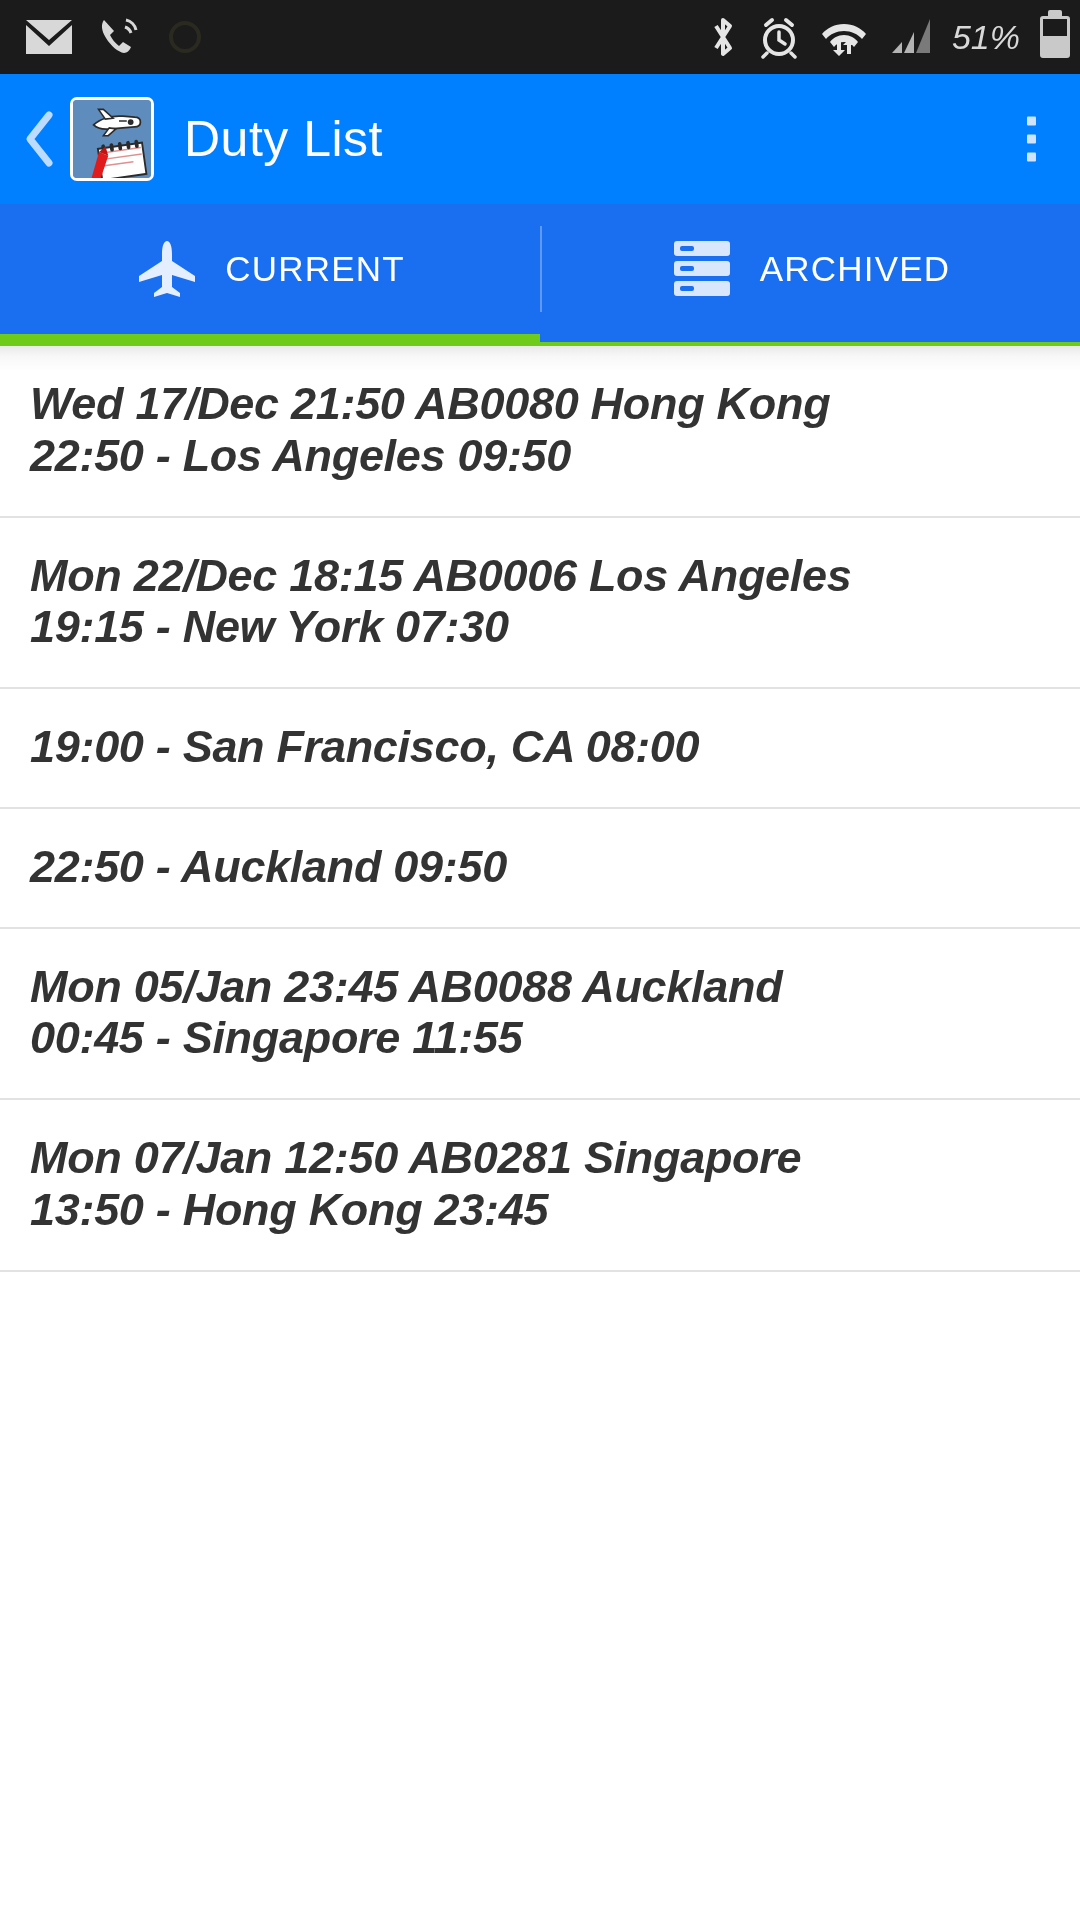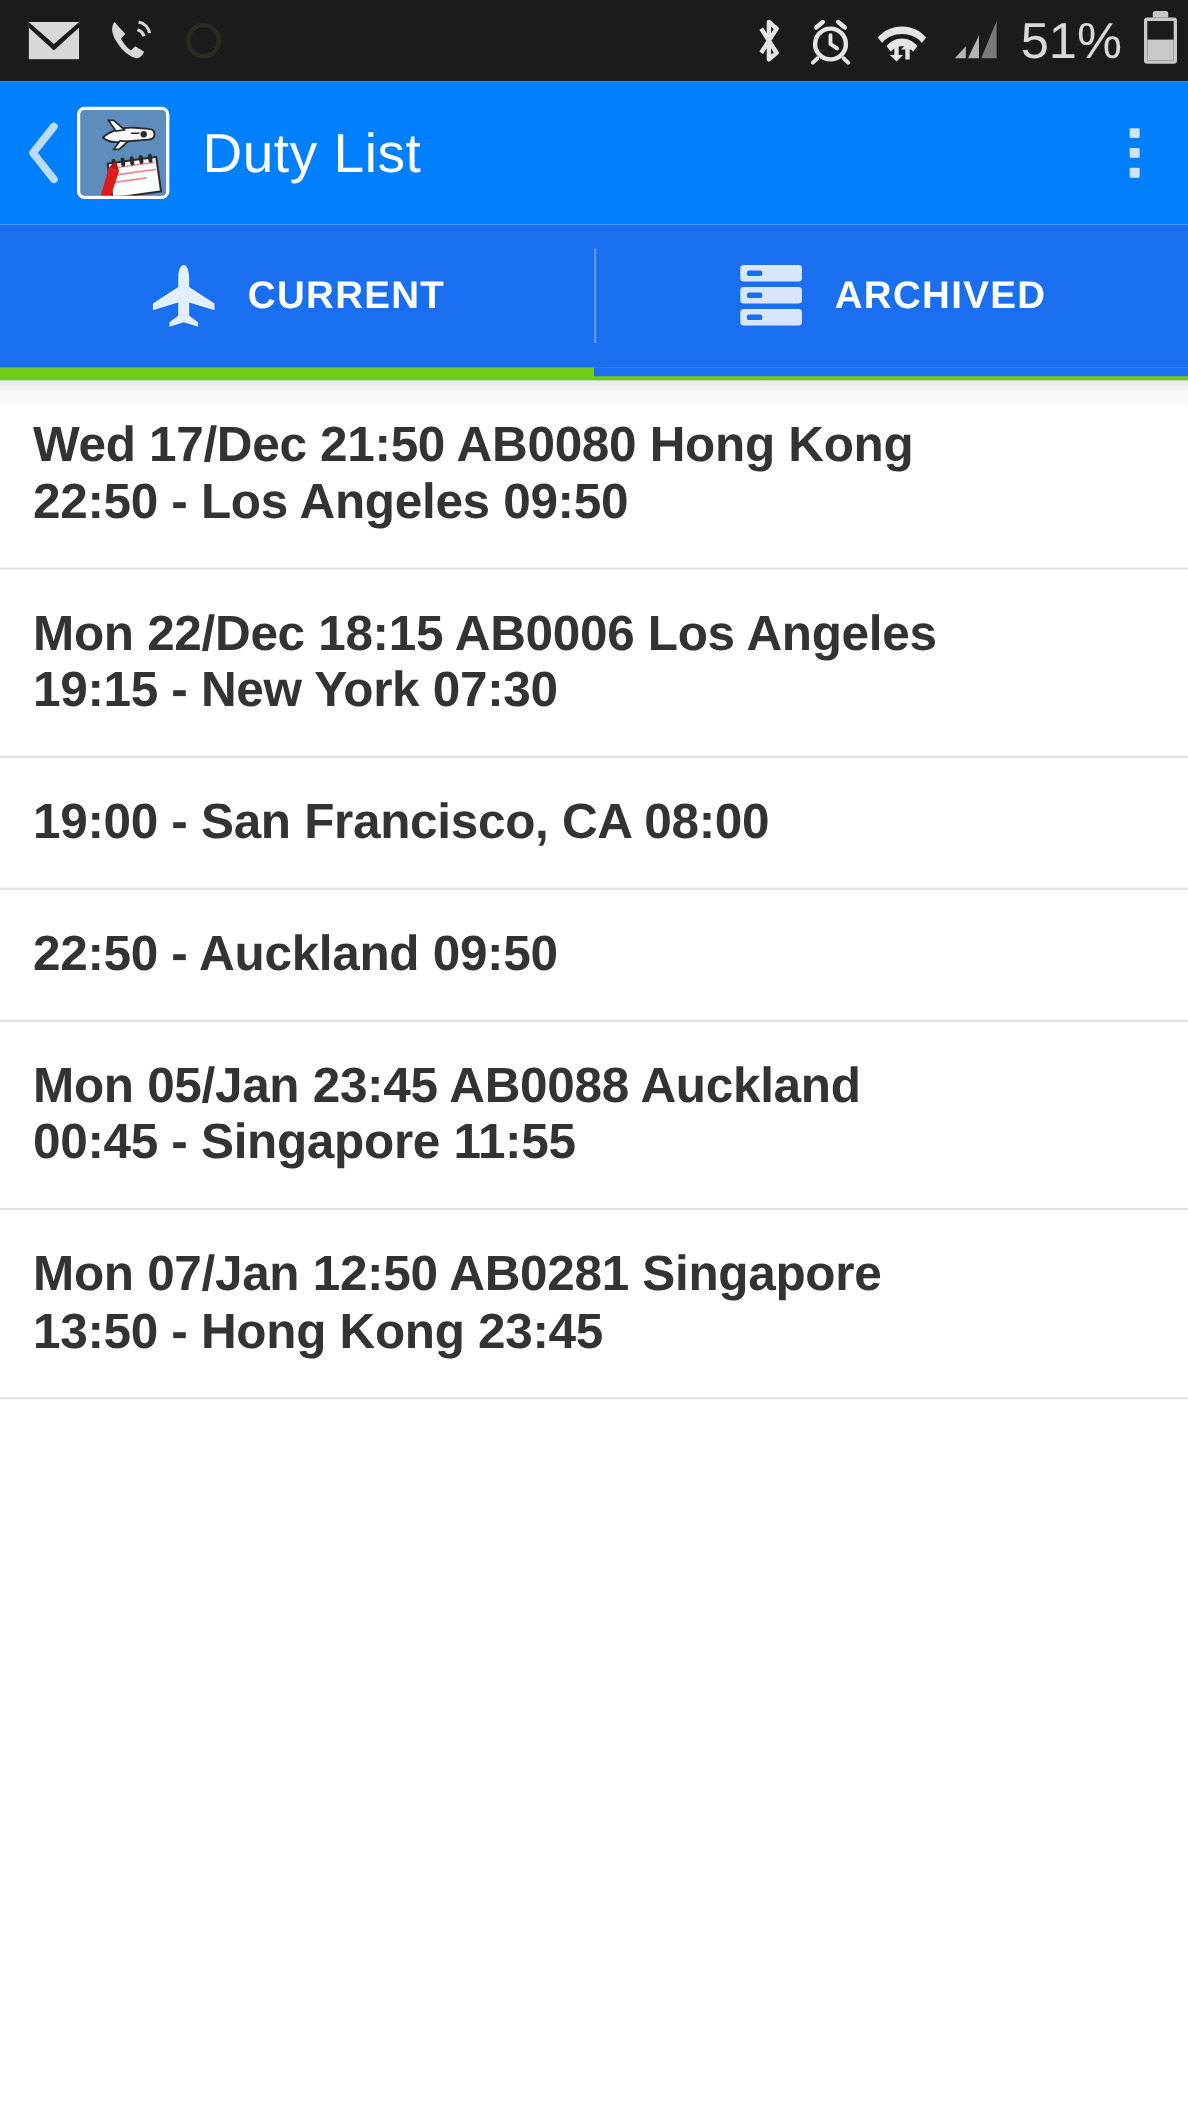--- a/index.html
+++ b/index.html
@@ -16,22 +16,23 @@
     height:74px; background:#1b1b1b; flex:0 0 74px;
     display:flex; align-items:center; position:relative;
   }
   .status-left { display:flex; align-items:center; gap:26px; padding-left:26px; }
   .status-right {
     position:absolute; right:10px; top:0; height:100%;
     display:flex; align-items:center; gap:20px;
   }
   .sb-icon { display:block; }
   .battery-pct {
-    color:#d8d8d8; font-size:46px; letter-spacing:0px;
+    color:#d8d8d8; font-size:34px; letter-spacing:0px;
     font-family:"Liberation Sans", sans-serif;
+    font-style:italic;
   }
   .battery-shell {
     width:30px; height:42px; border:3px solid #c9c9c9; border-radius:3px;
     position:relative; display:flex; align-items:flex-end;
   }
   .battery-shell::before {
     content:""; position:absolute; top:-9px; left:50%; transform:translateX(-50%);
     width:14px; height:6px; background:#c9c9c9; border-radius:2px 2px 0 0;
   }
   .battery-fill { width:100%; height:52%; background:#c9c9c9; }
@@ -69,36 +70,37 @@
   }
   .tab {
     flex:1 1 50%; display:flex; align-items:center; justify-content:center;
     gap:26px; position:relative;
   }
   .tab-divider {
     position:absolute; left:50%; top:22px; bottom:22px; width:2px;
     background:rgba(255,255,255,0.30);
   }
   .tab-label {
-    color:#ffffff; font-size:35px; font-weight:bold; letter-spacing:1.2px;
+    color:#ffffff; font-size:35px; font-weight:normal; letter-spacing:1.2px;
   }
   .tab-indicator-row {
     flex:0 0 12px; height:12px; display:flex; background:#1a6ef0;
   }
   .ind-active { flex:1 1 50%; background:#6ecb1a; }
   .ind-inactive {
     flex:1 1 50%; background:#1a6ef0;
     display:flex; align-items:flex-end;
   }
   .ind-inactive::after { content:""; display:block; width:100%; height:4px; background:#6ecb1a; }
 
   
   .list-wrap {
     flex:1 1 auto; background:#ffffff; overflow:hidden;
     background-image:linear-gradient(to bottom, #e9e9e9 0px, #f7f7f7 10px, #ffffff 26px);
+    font-style:italic;
   }
   .duty-item {
     padding:32px 30px 34px 30px;
     border-bottom:2px solid #e2e2e2;
   }
   .duty-line {
     color:#333333; font-size:45px; font-weight:bold;
     line-height:1.15; letter-spacing:-0.3px;
     font-family:"Liberation Sans Narrow","Liberation Sans", sans-serif;
   }

